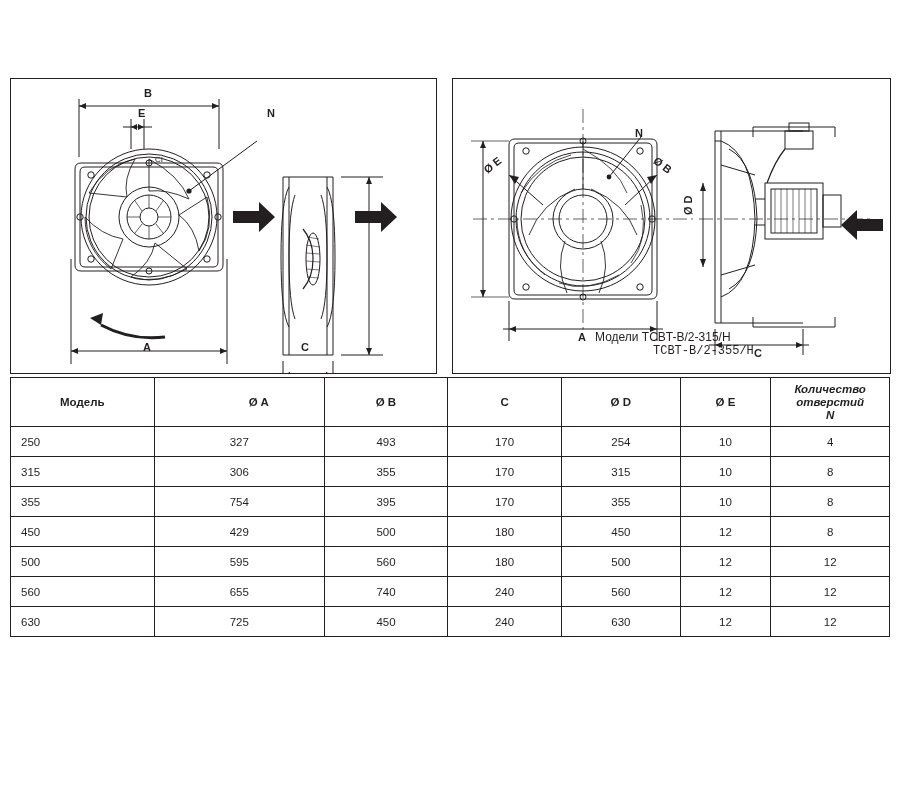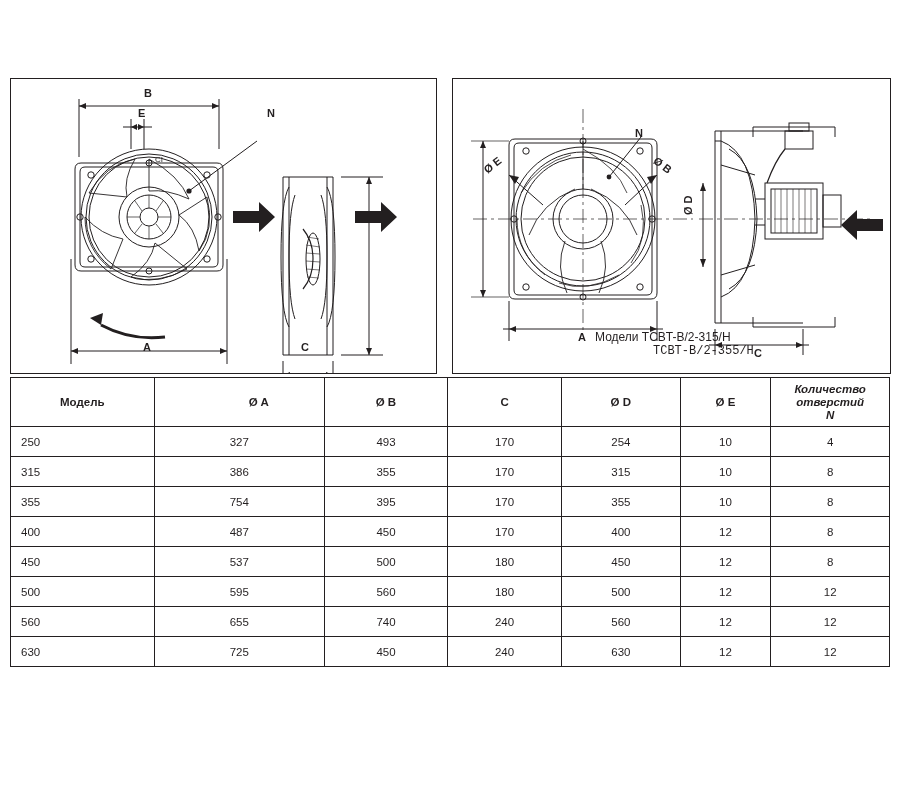--- a/index.html
+++ b/index.html
@@ -308,48 +308,39 @@
         <td class="model">250</td>
         <td>327</td>
         <td>493</td>
         <td>170</td>
         <td>254</td>
         <td>10</td>
         <td>4</td>
       </tr>
       <tr>
         <td class="model">315</td>
-        <td>386</td>
+        <td>306</td>
         <td>355</td>
         <td>170</td>
         <td>315</td>
         <td>10</td>
         <td>8</td>
       </tr>
       <tr>
         <td class="model">355</td>
         <td>754</td>
         <td>395</td>
         <td>170</td>
         <td>355</td>
         <td>10</td>
         <td>8</td>
       </tr>
       <tr>
-        <td class="model">400</td>
-        <td>487</td>
-        <td>450</td>
-        <td>170</td>
-        <td>400</td>
-        <td>12</td>
-        <td>8</td>
-      </tr>
-      <tr>
         <td class="model">450</td>
-        <td>537</td>
+        <td>429</td>
         <td>500</td>
         <td>180</td>
         <td>450</td>
         <td>12</td>
         <td>8</td>
       </tr>
       <tr>
         <td class="model">500</td>
         <td>595</td>
         <td>560</td>

